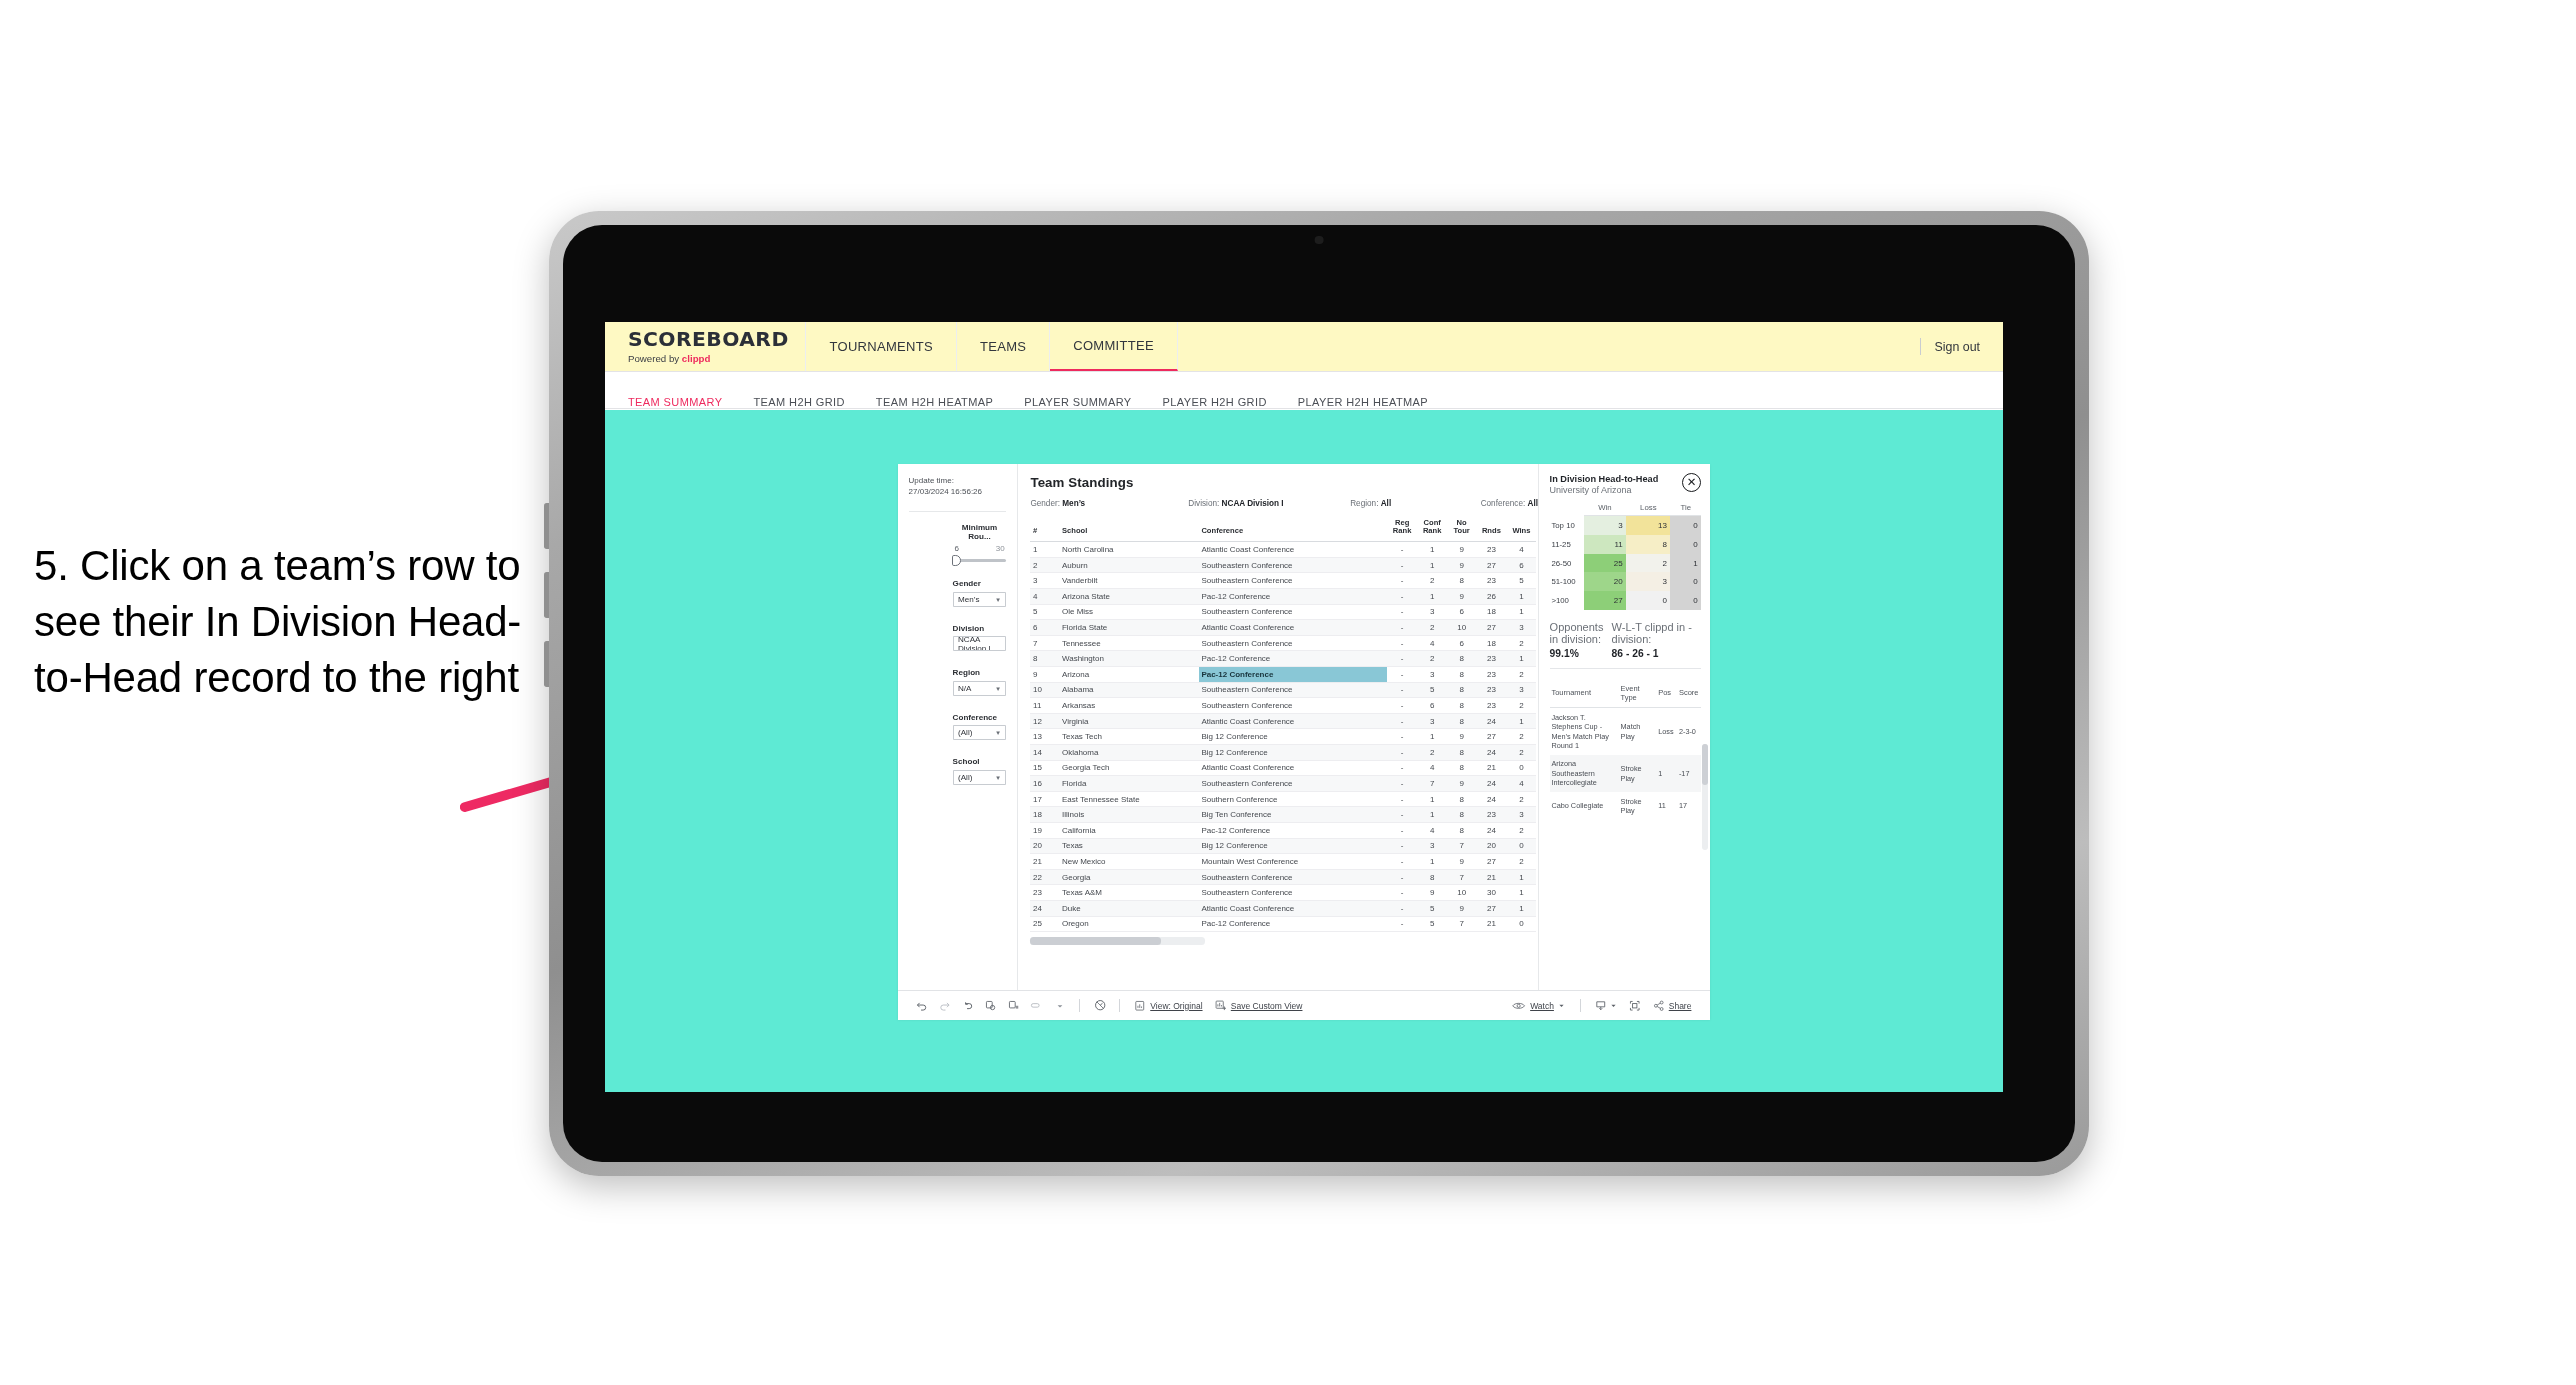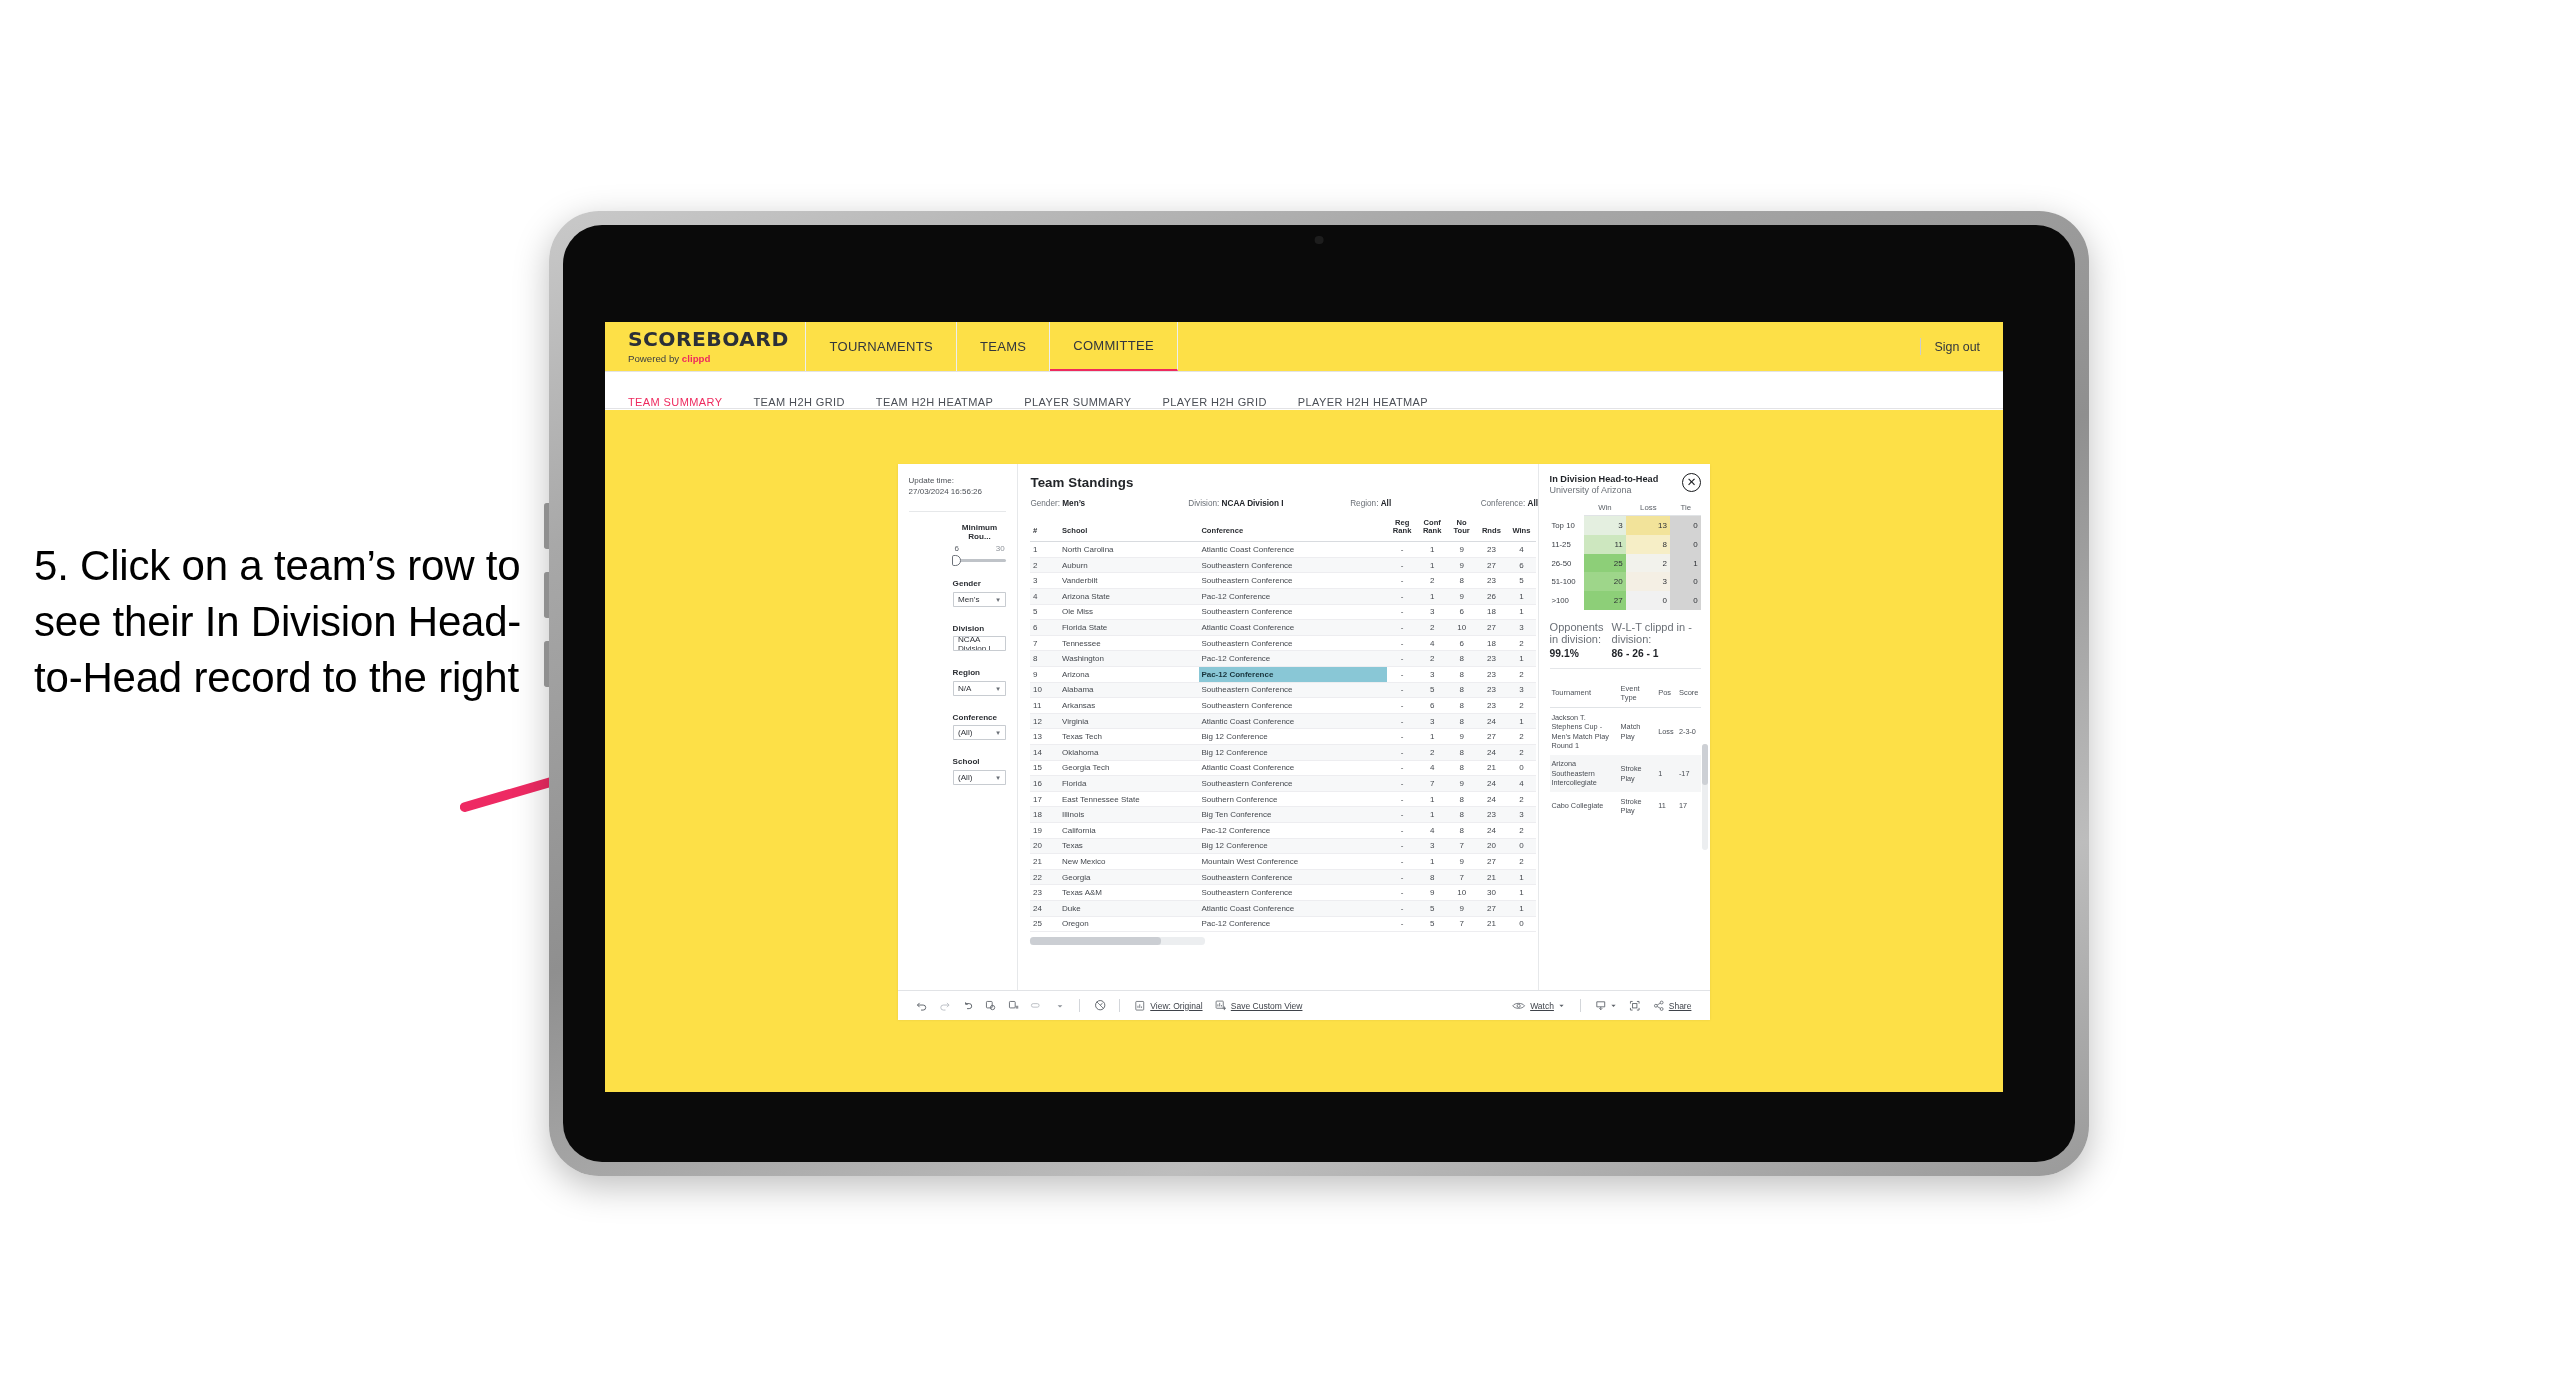--- a/index.html
+++ b/index.html
@@ -51,21 +51,21 @@
     position: absolute;
     left: 42px; top: 97px;
     width: 1398px; height: 770px;
     background: #ffffff;
     overflow: hidden;
   }
 
   
   .topnav {
     height: 50px; display: flex; align-items: stretch;
-    border-bottom: 0.9px solid #e3e3e6; background: #fde047;
+    border-bottom: 0.9px solid #e3e3e6; background: #fef9c3;
   }
   .brand { display:flex; flex-direction:column; justify-content:center; padding: 0 23px 0 23px;
            border-right:0.9px solid #eceef0; min-width: 156px; }
   .brand-title {
     font-family: "DejaVu Sans", sans-serif;
     font-weight: 700; font-size: 19.5px; letter-spacing: 0.4px; color:#2b2f38;
     line-height: 1;
     transform: scaleX(1.04); transform-origin: left center;
   }
   .brand-sub { font-size: 9.7px; color:#3a3d44; margin-top:3.5px; }
@@ -83,21 +83,21 @@
 
   
   .subnav {
     height: 37px; display:flex; align-items:flex-end; gap:31px;
     padding: 0 23px; border-bottom:0.9px solid #e3e3e6; background:#fff;
   }
   .subnav-item { font-size:11px; color:#4a4e55; letter-spacing:0.4px; cursor:pointer; white-space:nowrap;}
   .subnav-item.active { color:#ee2a5e; }
 
   
-  .canvas { position:absolute; top:88px; left:0; right:0; bottom:0; background:#fde047;padding-left:29px; }
+  .canvas { position:absolute; top:88px; left:0; right:0; bottom:0; background:#5eead4;padding-left:29px; }
 
   .viz {
     position:absolute; left:293px; top:54px; width:812px; height:556px;
     background:#fff; display:flex; flex-direction:column;
     box-shadow: 0 0.9px 2.7px rgba(0,0,0,0.08);
   }
   .viz-body { flex:1; display:flex; min-height:0; }
 
   
   .filters {

